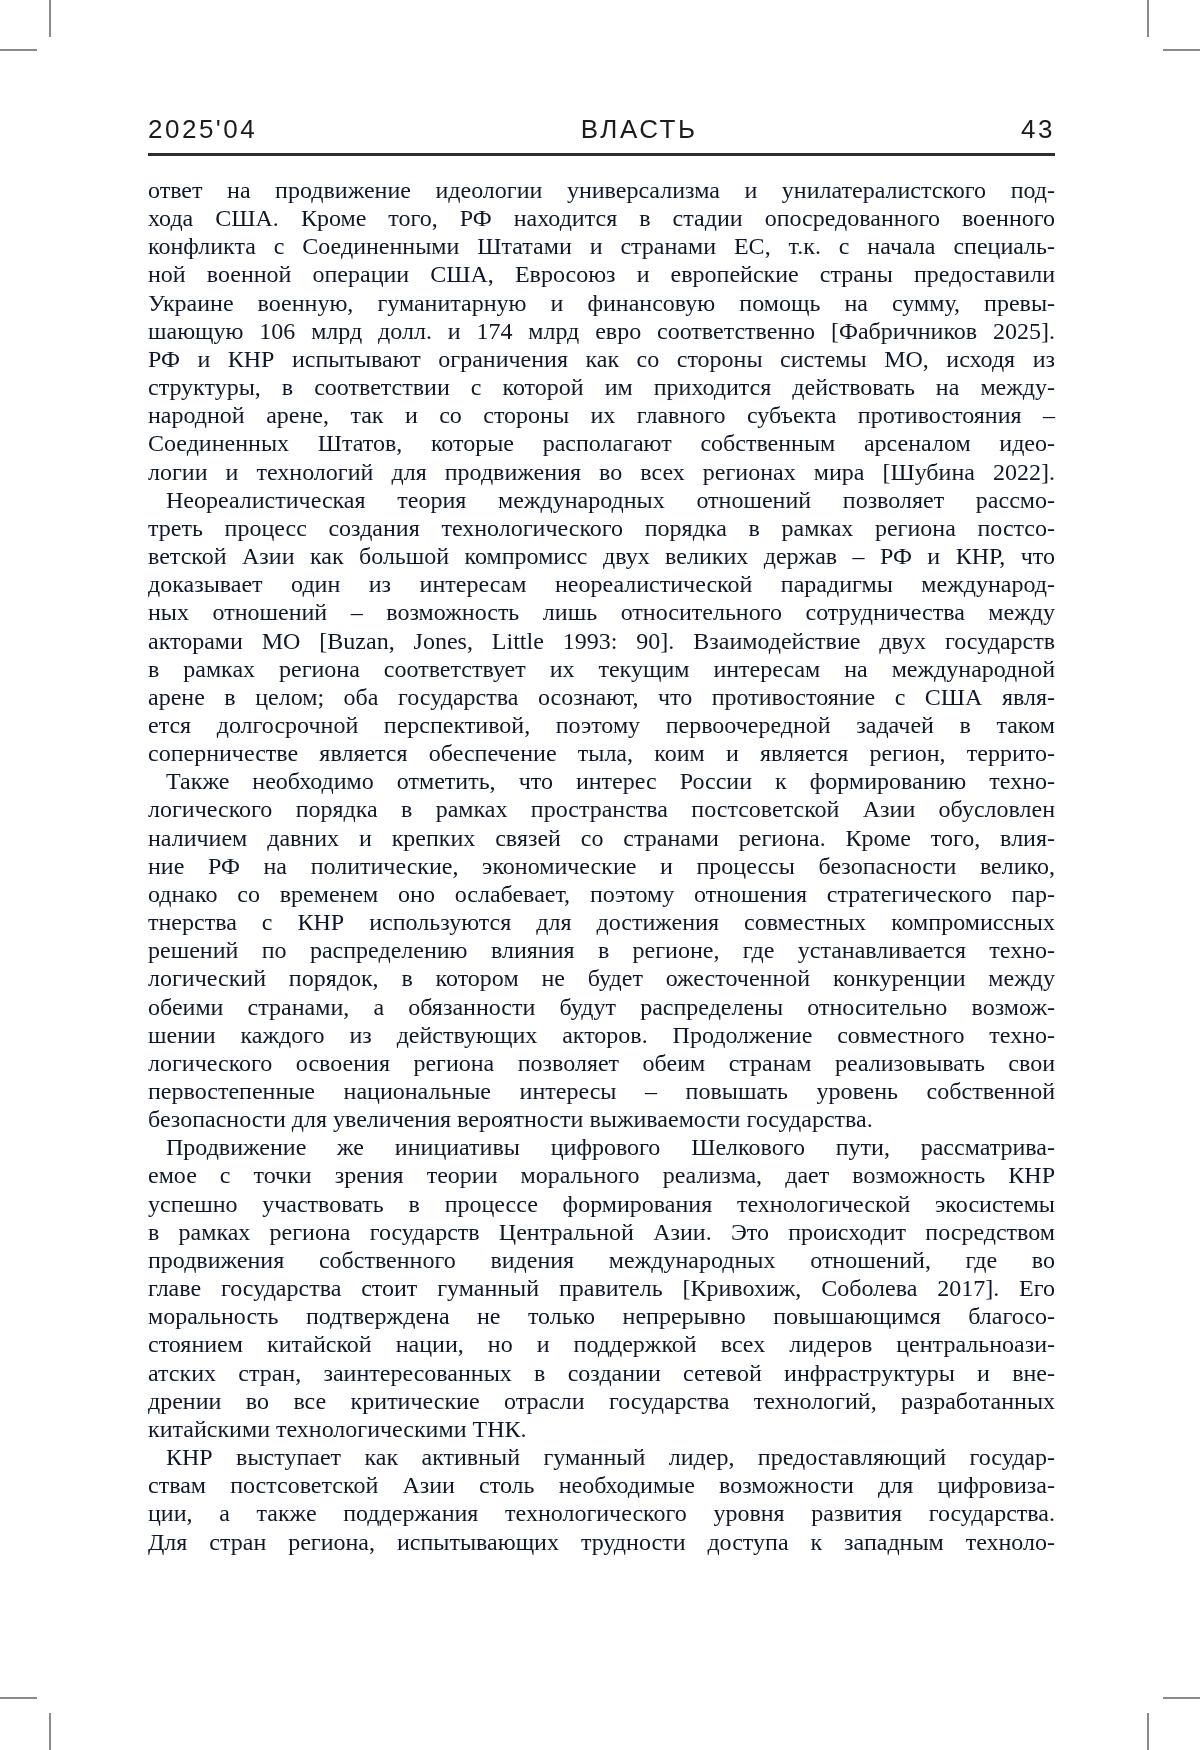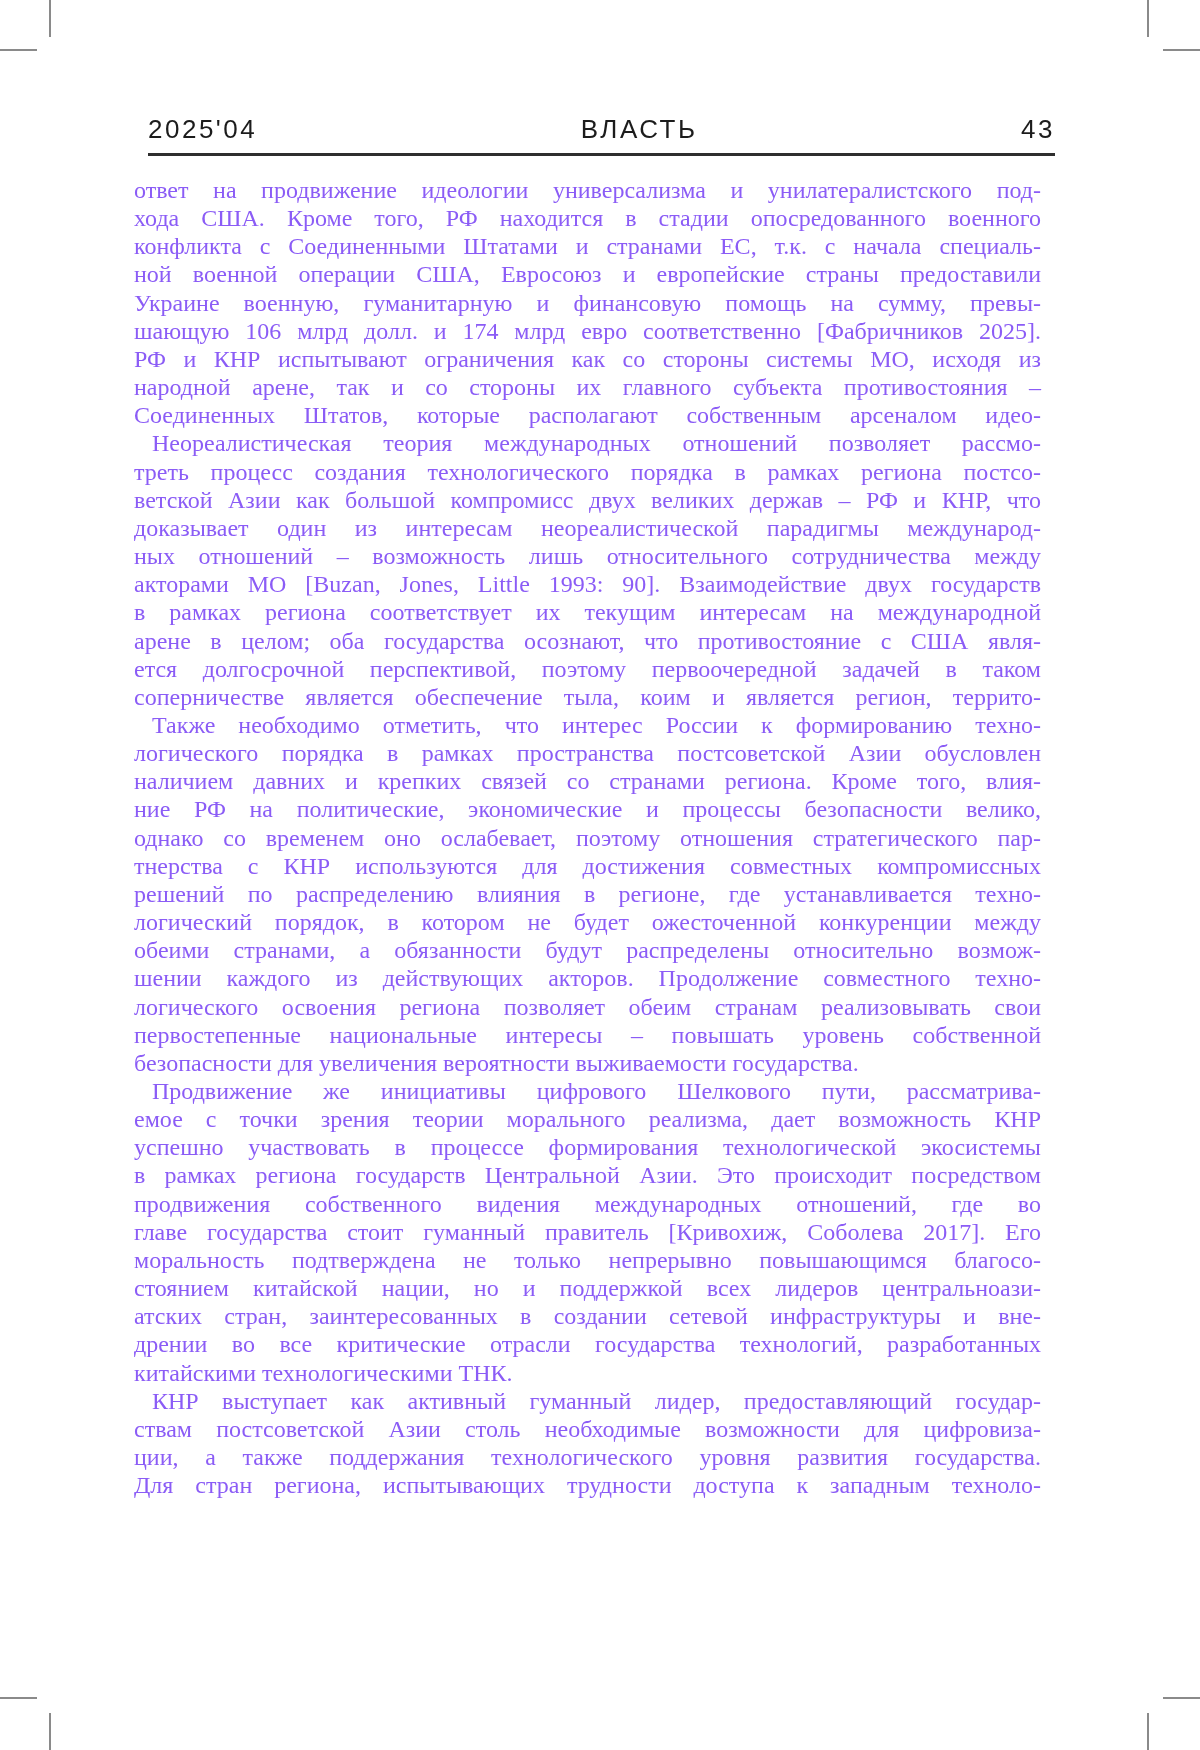--- a/index.html
+++ b/index.html
@@ -43,26 +43,26 @@
     left: 148px;
     top: 153px;
     width: 907px;
     height: 3px;
     background: #2e2e2e;
   }
 
   
   .article {
     position: absolute;
-    left: 134px;
+    left: 148px;
     top: 176px;
     width: 907px;
     font-size: 24px;
     line-height: 28.15px;
-    color: #8b5cf6;
+    color: #0f172a;
   }
   .para { margin: 0; }
   .line {
     text-align: justify;
     text-align-last: justify;
   }
   .line.end { text-align-last: left; }
   .line.indent { text-indent: 18px; }
 </style>
 </head>
@@ -88,22 +88,24 @@
 
   <div class="article">
       <div class="para">
         <div class="line">ответ на продвижение идеологии универсализма и унилатералистского под-</div>
         <div class="line">хода США. Кроме того, РФ находится в стадии опосредованного военного</div>
         <div class="line">конфликта с Соединенными Штатами и странами ЕС, т.к. с начала специаль-</div>
         <div class="line">ной военной операции США, Евросоюз и европейские страны предоставили</div>
         <div class="line">Украине военную, гуманитарную и финансовую помощь на сумму, превы-</div>
         <div class="line">шающую 106 млрд долл. и 174 млрд евро соответственно [Фабричников 2025].</div>
         <div class="line">РФ и КНР испытывают ограничения как со стороны системы МО, исходя из</div>
+        <div class="line">структуры, в соответствии с которой им приходится действовать на между-</div>
         <div class="line">народной арене, так и со стороны их главного субъекта противостояния –</div>
         <div class="line">Соединенных Штатов, которые располагают собственным арсеналом идео-</div>
+        <div class="line">логии и технологий для продвижения во всех регионах мира [Шубина 2022].</div>
       </div>
       <div class="para">
         <div class="line indent">Неореалистическая теория международных отношений позволяет рассмо-</div>
         <div class="line">треть процесс создания технологического порядка в рамках региона постсо-</div>
         <div class="line">ветской Азии как большой компромисс двух великих держав – РФ и КНР, что</div>
         <div class="line">доказывает один из интересам неореалистической парадигмы международ-</div>
         <div class="line">ных отношений – возможность лишь относительного сотрудничества между</div>
         <div class="line">акторами МО [Buzan, Jones, Little 1993: 90]. Взаимодействие двух государств</div>
         <div class="line">в рамках региона соответствует их текущим интересам на международной</div>
         <div class="line">арене в целом; оба государства осознают, что противостояние с США явля-</div>

